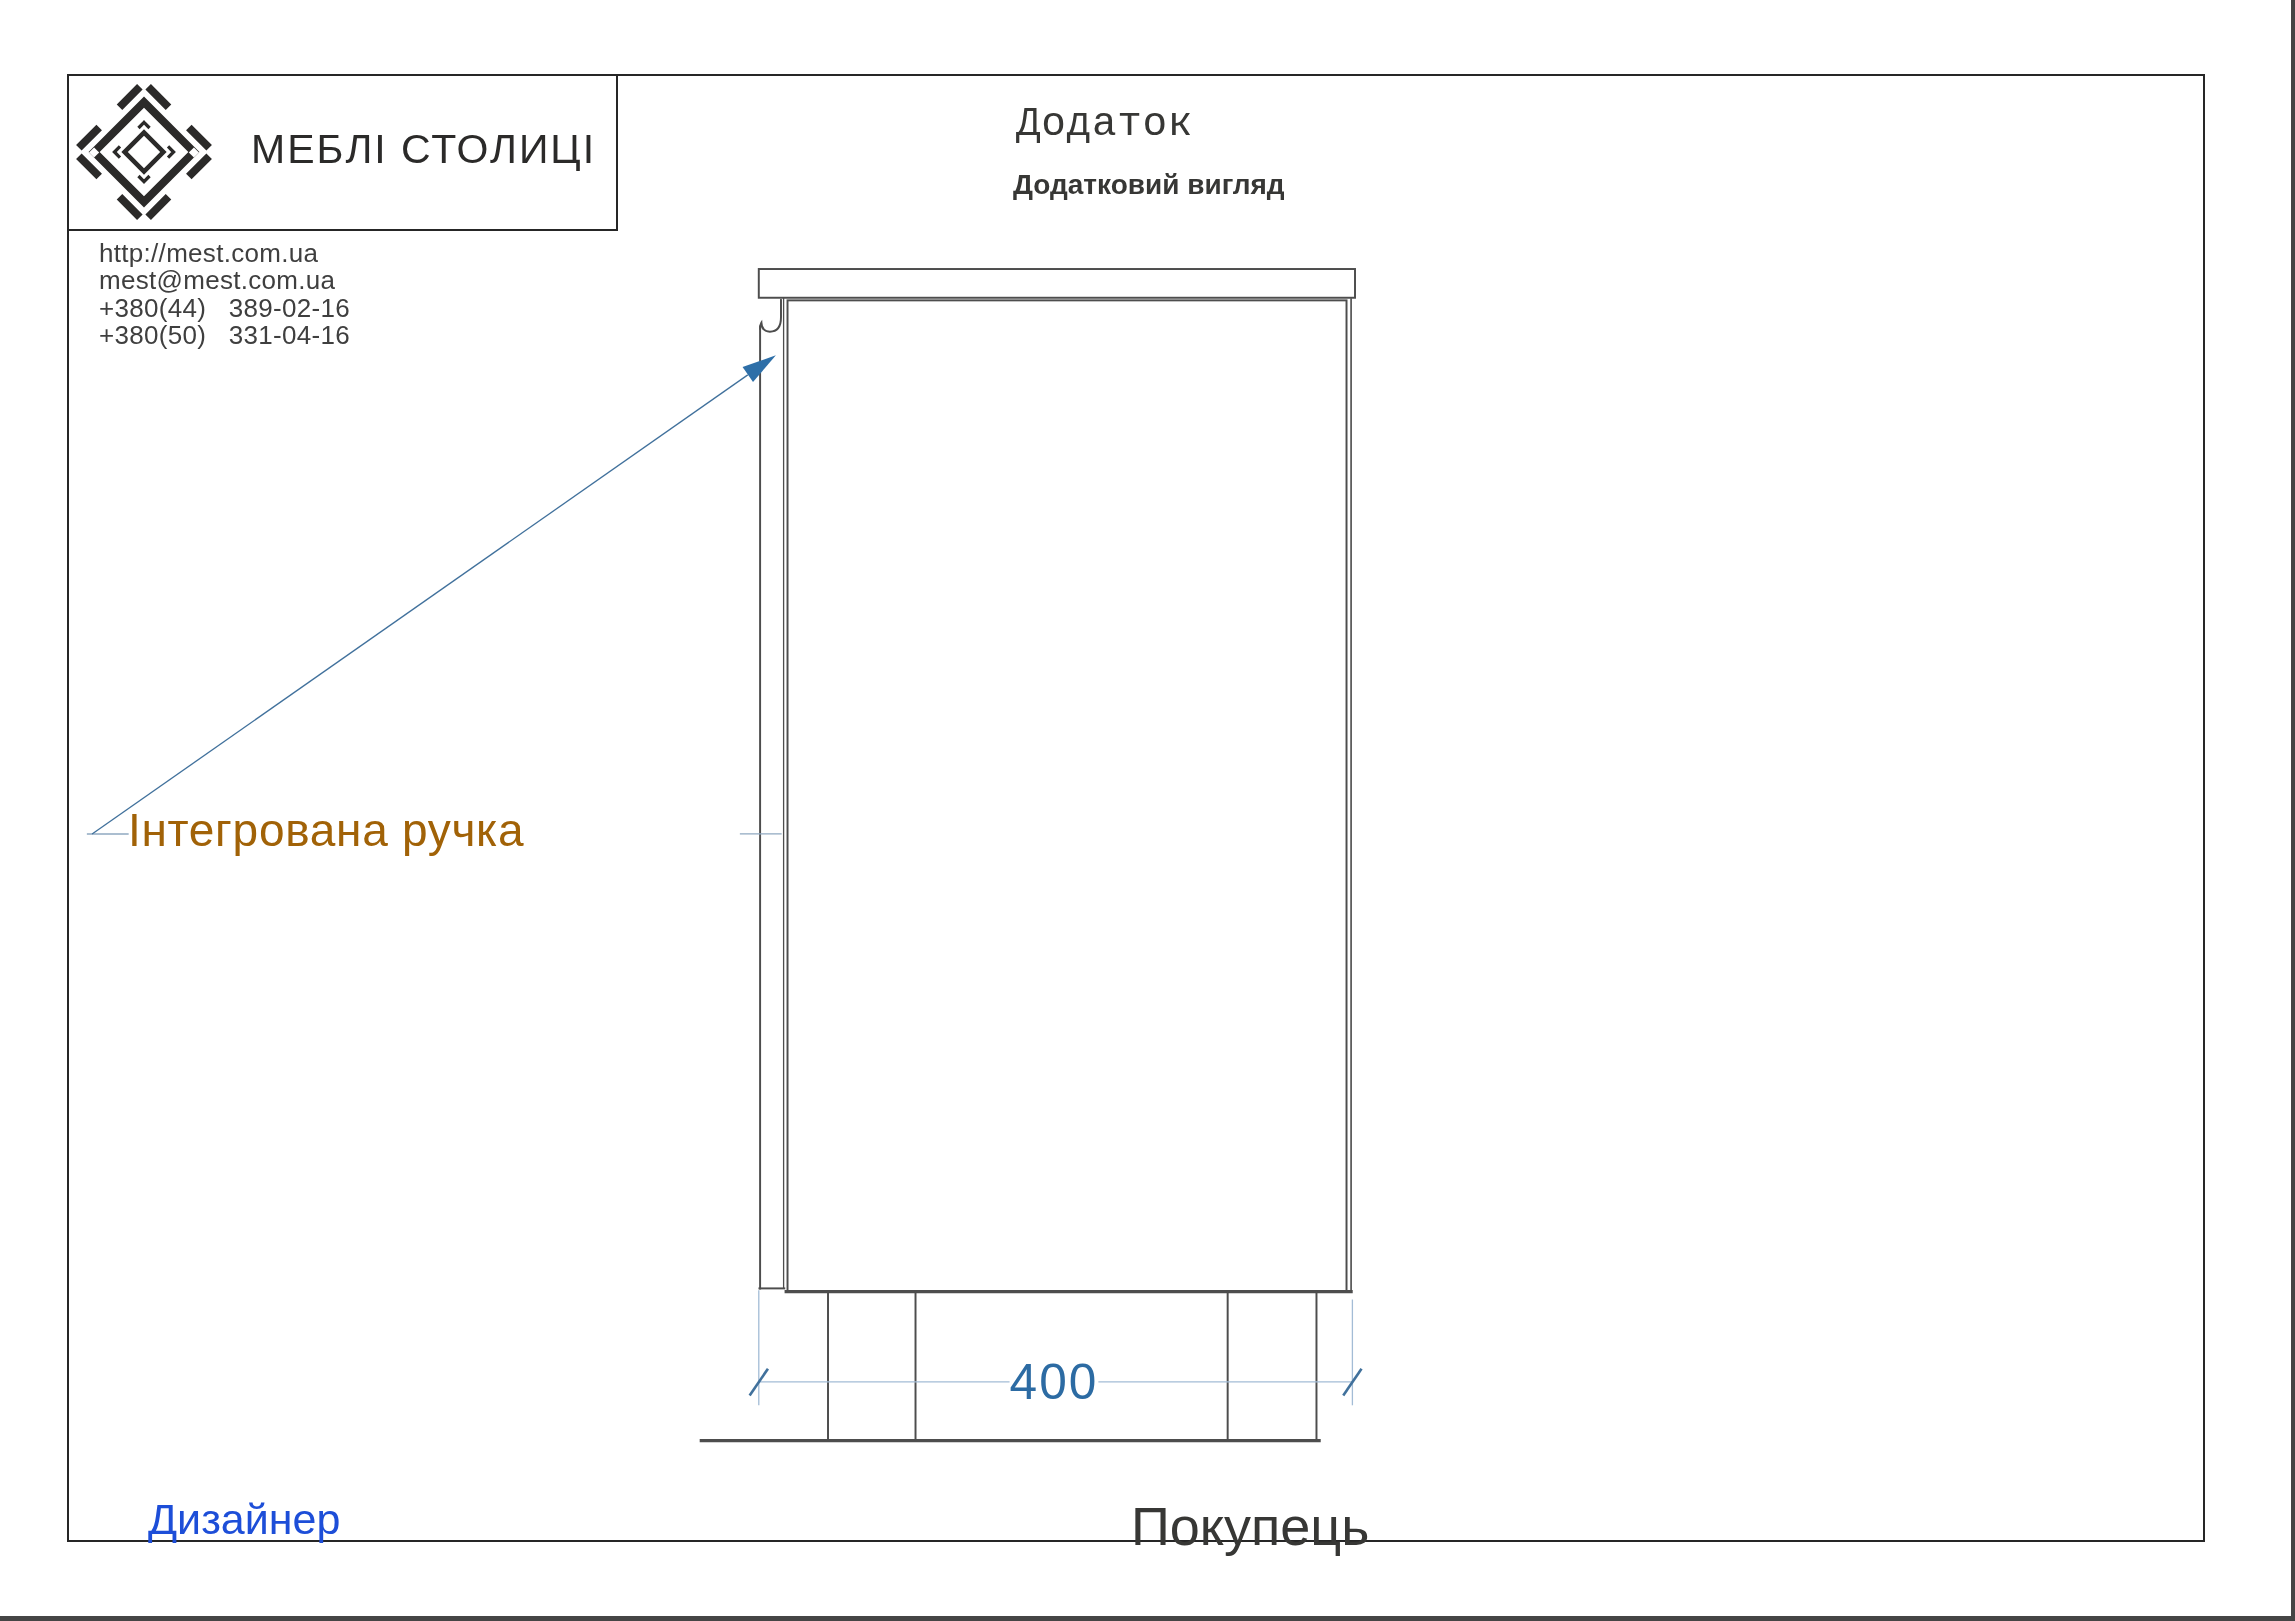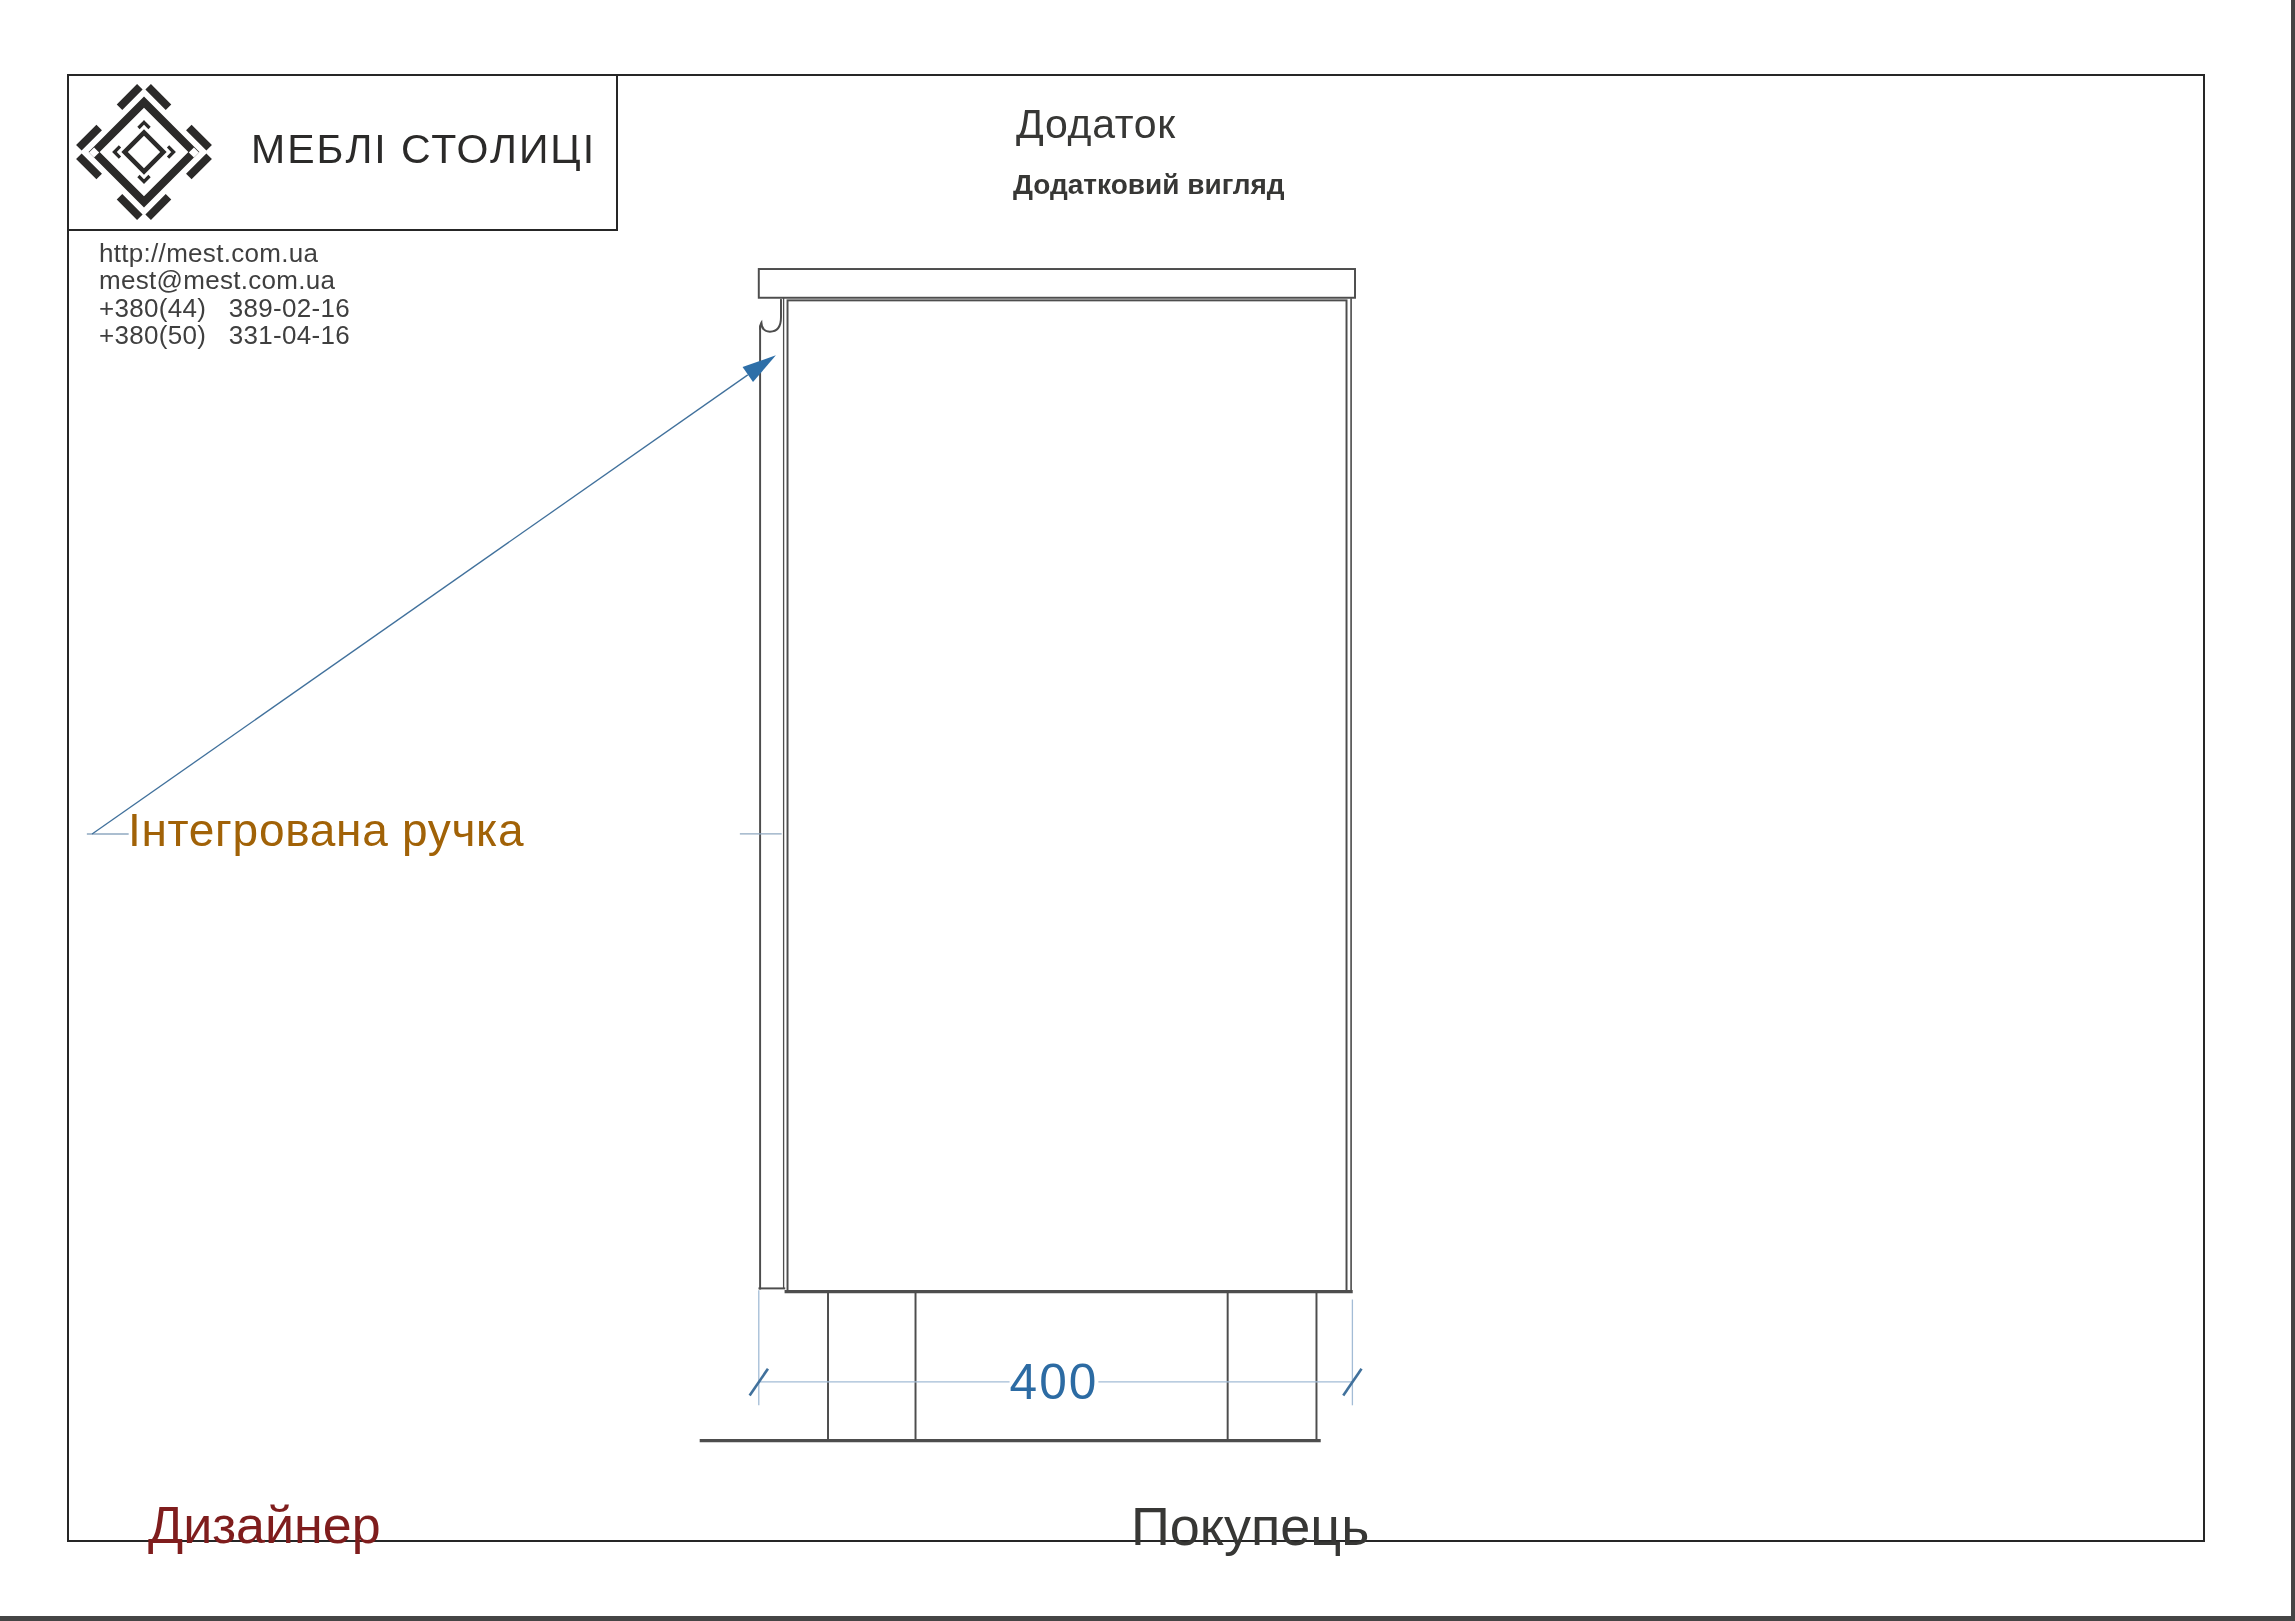--- a/index.html
+++ b/index.html
@@ -21,28 +21,28 @@
   .logo-mark{position:absolute;left:78px;top:86px;width:132px;height:132px;}
   .brand{position:absolute;left:251px;top:126px;font-size:41px;font-weight:normal;
          letter-spacing:2px;color:#2b2a29;white-space:pre;}
 
   
   .contact{position:absolute;left:71px;top:240px;font-size:26px;line-height:27.4px;
            color:#3f3f3f;letter-spacing:0.3px;margin-left:28px;}
   .contact div{white-space:pre;}
 
   
-  .title{position:absolute;left:1016px;top:101px;font-size:41px;color:#373735;letter-spacing:0.7px;}
+  .title{position:absolute;left:1016px;top:101px;font-size:41px;color:#373735;letter-spacing:0.7px;font-family:Liberation Mono, monospace;}
   .subtitle{position:absolute;left:1013px;top:169px;font-size:28px;font-weight:bold;color:#373735;}
 
   
   .annotation{position:absolute;left:128px;top:803px;font-size:46px;color:#a16207;letter-spacing:0.7px;}
 
   
-  .designer{position:absolute;left:148px;top:1495px;font-size:52px;color:#7f1d1d;}
+  .designer{position:absolute;left:148px;top:1495px;font-size:43px;color:#1d4ed8;}
   .buyer{position:absolute;left:1131px;top:1495px;font-size:54px;color:#373735;}
 
   .drawing{position:absolute;left:653px;top:248px;width:862px;height:1241px;}
 </style>
 </head>
 <body>
 
 <div class="edge-right"></div>
 <div class="edge-bottom"></div>
 

